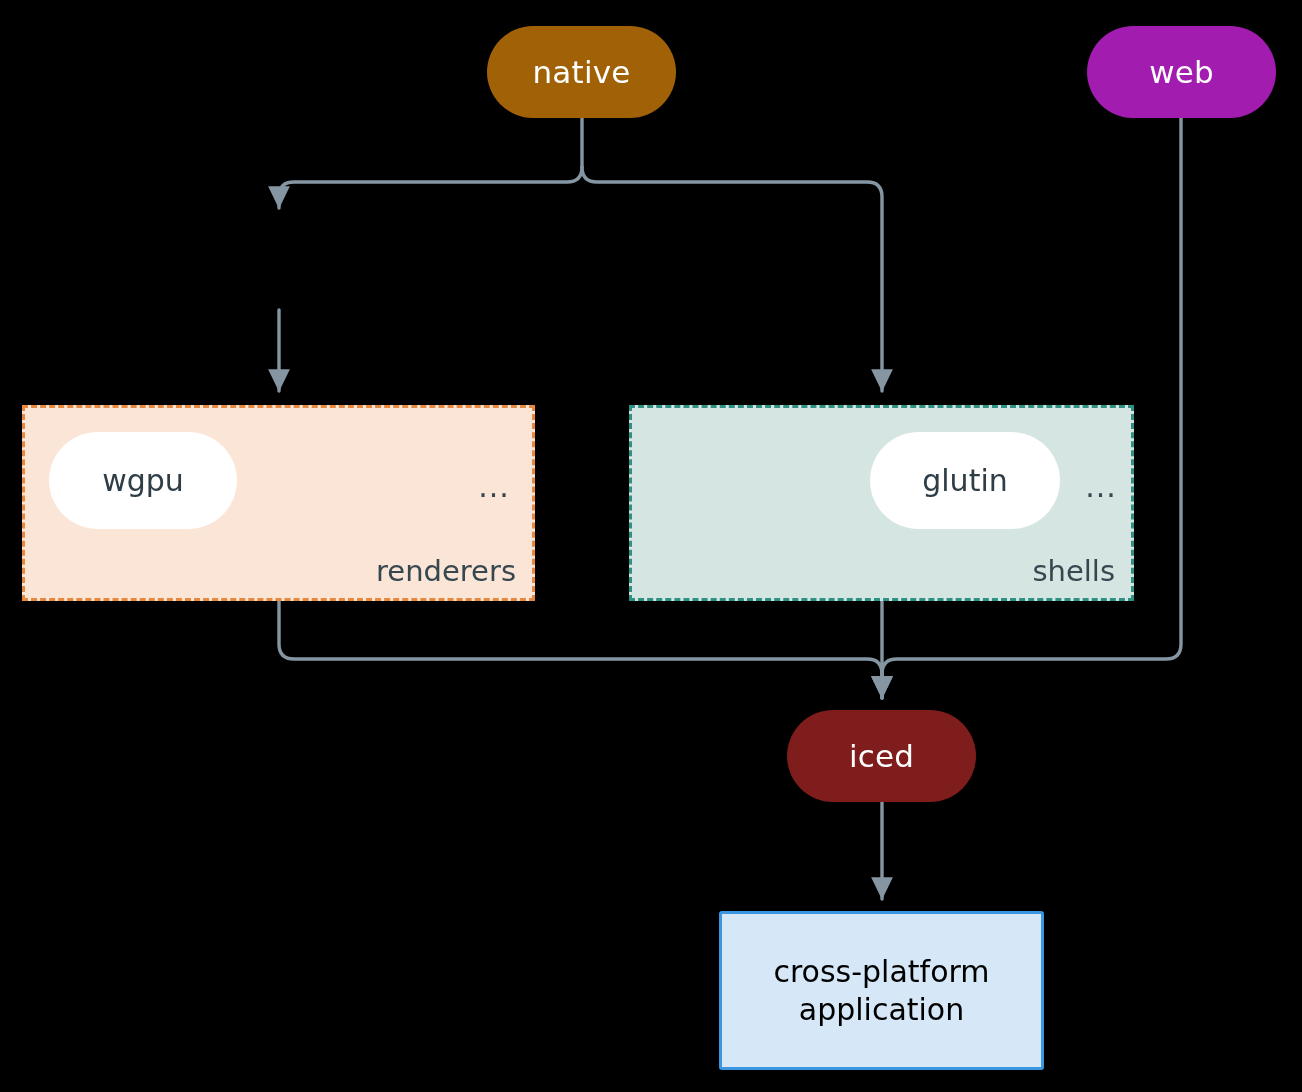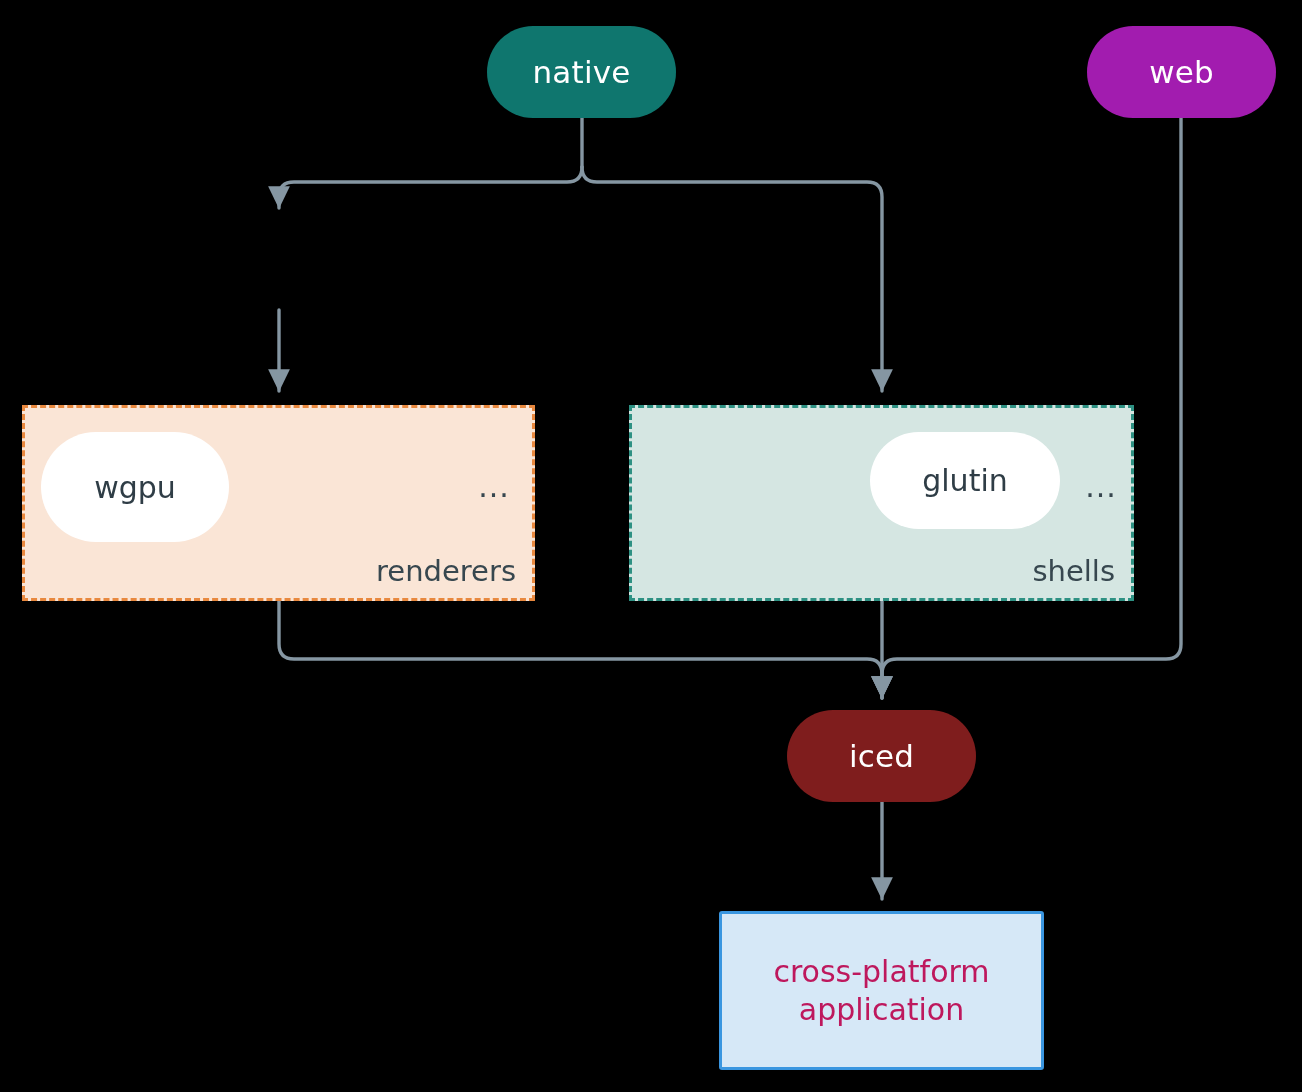--- a/index.html
+++ b/index.html
@@ -70,21 +70,21 @@
     justify-content: center;
     color: #37474f;
     font-size: 30px;
     letter-spacing: 1px;
   }
   .rect-node {
     border-style: solid;
     border-width: 3px;
     border-radius: 3px;
     font-size: 30px;
-    color: #be185d;
+    color: #000000;
     padding: 6px 10px;
   }
   .rect-node .lines {
     display: block;
   }
   .rect-node .lines span {
     display: block;
   }
 </style>
 </head>
@@ -112,34 +112,34 @@
       <path d="M279,601 L279,644 Q279,659 294,659 L867,659 Q882,659 882,674 L882,698" marker-end="url(#arrowhead)"></path>
 
       <path d="M882,601 L882,698" marker-end="url(#arrowhead)"></path>
 
       <path d="M1181,118 L1181,644 Q1181,659 1166,659 L897,659 Q882,659 882,674 L882,698" marker-end="url(#arrowhead)"></path>
 
       <path d="M882,802 L882,899" marker-end="url(#arrowhead)"></path>
     </g>
   </svg>
 
-  <div class="node pill" style="left:487px; top:26px; width:189px; height:92px; background:#0f766e;">
+  <div class="node pill" style="left:487px; top:26px; width:189px; height:92px; background:#a16207;">
     <span>native</span>
   </div>
 
   <div class="node pill" style="left:1087px; top:26px; width:189px; height:92px; background:#a21caf;">
     <span>web</span>
   </div>
 
 
   <div class="group-box" style="left:22px; top:405px; width:513px; height:196px;
               background:#fae5d6; border:3px dashed #e8883e;">
     <span class="group-label">renderers</span>
   </div>
-  <div class="sub-pill" style="left:41px; top:432px; width:188px; height:110px;">
+  <div class="sub-pill" style="left:49px; top:432px; width:188px; height:97px;">
     <span>wgpu</span>
   </div>
   <div class="ellipsis" style="left:470px; top:462px; width:48px; height:48px;">
     <span>...</span>
   </div>
 
   <div class="group-box" style="left:629px; top:405px; width:505px; height:196px;
               background:#d5e6e2; border:3px dashed #2e9183;">
     <span class="group-label">shells</span>
   </div>

